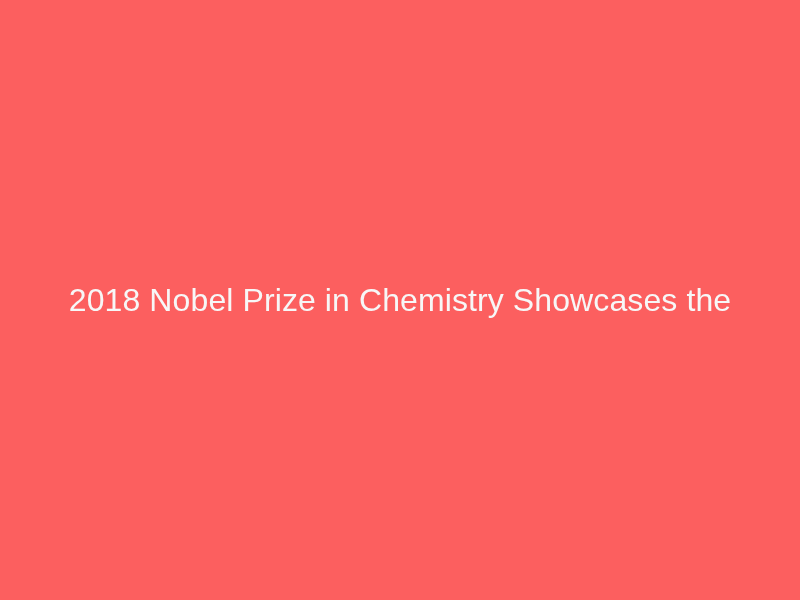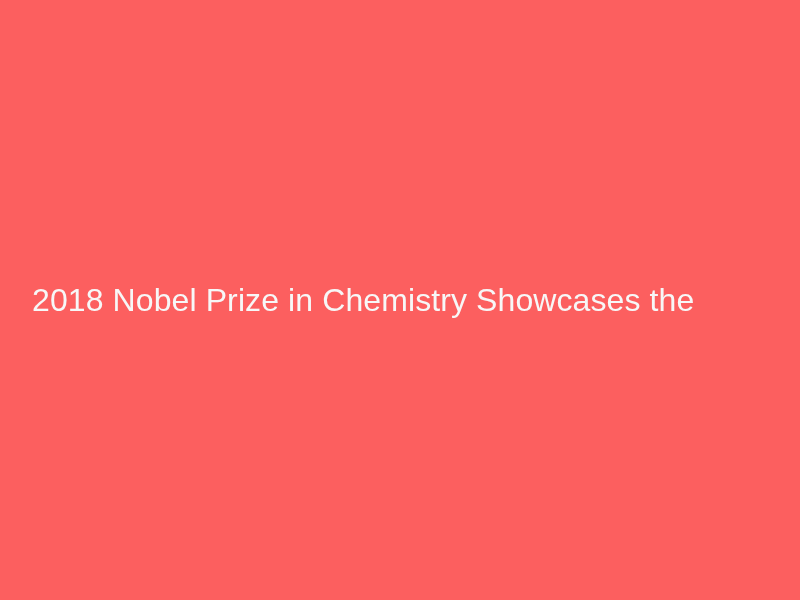--- a/index.html
+++ b/index.html
@@ -21,20 +21,21 @@
     background-color: #fc5f5f;
     display: flex;
     align-items: center;
     justify-content: center;
     overflow: hidden;
   }
   .banner-inner {
     width: 800px;
     padding: 0 32px;
     box-sizing: border-box;
+    text-align: center;
   }
   .banner-title {
     margin: 0;
     font-family: "Liberation Sans", sans-serif;
     font-size: 32px;
     font-weight: 400;
     line-height: 38px;
     letter-spacing: 0.1px;
     color: #f7f7f7;
     white-space: nowrap;

